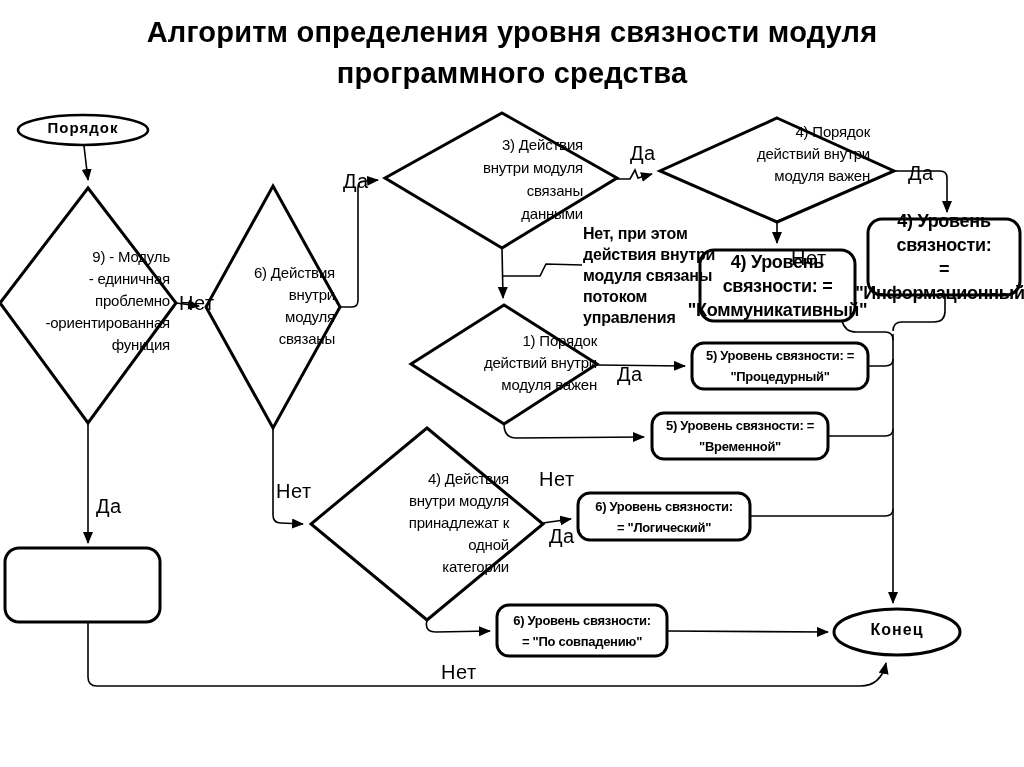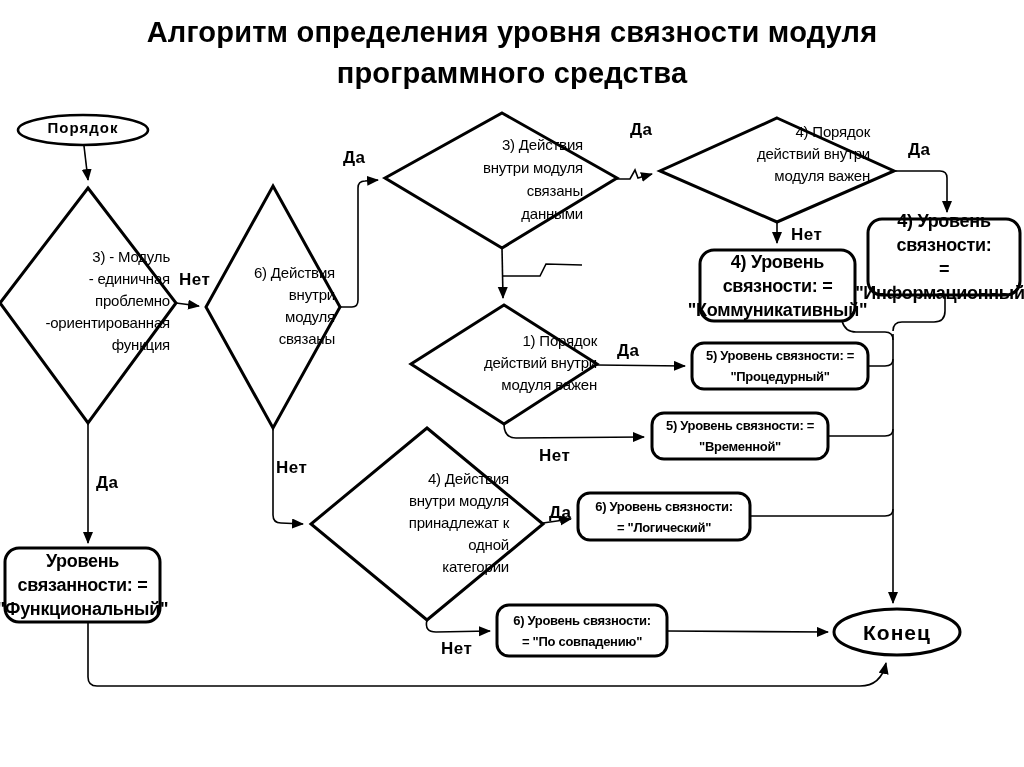--- a/index.html
+++ b/index.html
@@ -7,24 +7,24 @@
           font-family:"Liberation Sans",sans-serif;color:#000;}
   .title{position:absolute;left:0;top:12px;width:1024px;text-align:center;
          font-size:29px;font-weight:bold;line-height:1.4;white-space:pre-line;letter-spacing:.2px;}
   svg.layer{position:absolute;left:0;top:0;}
   .node-text{position:absolute;text-align:right;font-weight:normal;white-space:pre-line;}
   .dtxt{font-size:15px;line-height:22px;letter-spacing:-.2px;}
   .box-text{position:absolute;display:flex;align-items:center;justify-content:center;
             text-align:center;font-weight:bold;white-space:pre-line;letter-spacing:-.3px;}
   .bt3{font-size:18px;line-height:24px;}
   .bt2{font-size:13px;line-height:21px;}
-  .lbl{position:absolute;font-weight:bold;font-size:17px;letter-spacing:.5px;}
+  .lbl{position:absolute;font-weight:normal;font-size:20px;letter-spacing:.5px;margin-top:22px;}
   .annot{position:absolute;font-weight:bold;font-size:16px;line-height:21px;
          white-space:pre-line;text-align:left;letter-spacing:-.2px;}
-  .oval-lbl{position:absolute;text-align:center;font-weight:bold;font-size:21px;letter-spacing:1px;}
+  .oval-lbl{position:absolute;text-align:center;font-weight:bold;font-size:16px;letter-spacing:1px;}
 </style>
 </head>
 <body>
 
 <div class="canvas">
 
   <div class="title">Алгоритм определения уровня связности модуля
 программного средства</div>
 
   <svg class="layer" width="1024" height="767" viewBox="0 0 1024 767">
@@ -73,21 +73,21 @@
       <rect x="692" y="343" width="176" height="46" rx="12" stroke-width="3"></rect>
       <rect x="652" y="413" width="176" height="46" rx="12" stroke-width="3"></rect>
       <rect x="578" y="493" width="172" height="47" rx="12" stroke-width="3"></rect>
       <rect x="497" y="605" width="170" height="51" rx="12" stroke-width="3"></rect>
       <ellipse cx="897" cy="632" rx="63" ry="23" stroke-width="3"></ellipse>
     </g>
   </svg>
 
   <div class="oval-lbl" style="left:20px;top:119px;width:126px;font-size:15px;">Порядок</div>
 
-  <div class="node-text dtxt" style="left:6px;top:246px;width:164px;">3) - Модуль
+  <div class="node-text dtxt" style="left:6px;top:246px;width:164px;">9) - Модуль
 - единичная
 проблемно
 -ориентированная
 функция</div>
 
   <div class="node-text dtxt" style="left:211px;top:262px;width:124px;">6) Действия
 внутри
 модуля
 связаны</div>
 
@@ -103,23 +103,20 @@
   <div class="node-text dtxt" style="left:412px;top:330px;width:185px;">1) Порядок
 действий внутри
 модуля важен</div>
 
   <div class="node-text dtxt" style="left:345px;top:468px;width:164px;">4) Действия
 внутри модуля
 принадлежат к
 одной
 категории</div>
 
-  <div class="box-text bt3" style="left:5px;top:548px;width:155px;height:74px;">Уровень
-связанности: =
-"Функциональный"</div>
 
   <div class="box-text bt3" style="left:700px;top:250px;width:155px;height:71px;">4) Уровень
 связности: =
 "Коммуникативный"</div>
 
   <div class="box-text bt3" style="left:868px;top:219px;width:152px;height:76px;">4) Уровень
 связности:
 = "Информационный"</div>
 
   <div class="box-text bt2" style="left:692px;top:343px;width:176px;height:46px;">5) Уровень связности: =
@@ -136,18 +133,23 @@
 
   <div class="oval-lbl" style="left:835px;top:621px;width:124px;">Конец</div>
 
   <div class="lbl" style="left:179px;top:270px;">Нет</div>
   <div class="lbl" style="left:96px;top:473px;">Да</div>
   <div class="lbl" style="left:343px;top:148px;">Да</div>
   <div class="lbl" style="left:276px;top:458px;">Нет</div>
   <div class="lbl" style="left:630px;top:120px;">Да</div>
   <div class="lbl" style="left:908px;top:140px;">Да</div>
   <div class="lbl" style="left:791px;top:225px;">Нет</div>
+  <div class="annot" style="left:583px;top:223px;width:140px;">Нет, при этом
+действия внутри
+модуля связаны
+потоком
+управления</div>
   <div class="lbl" style="left:617px;top:341px;">Да</div>
   <div class="lbl" style="left:539px;top:446px;">Нет</div>
   <div class="lbl" style="left:549px;top:503px;">Да</div>
   <div class="lbl" style="left:441px;top:639px;">Нет</div>
 
 </div>
 
 </body></html>

